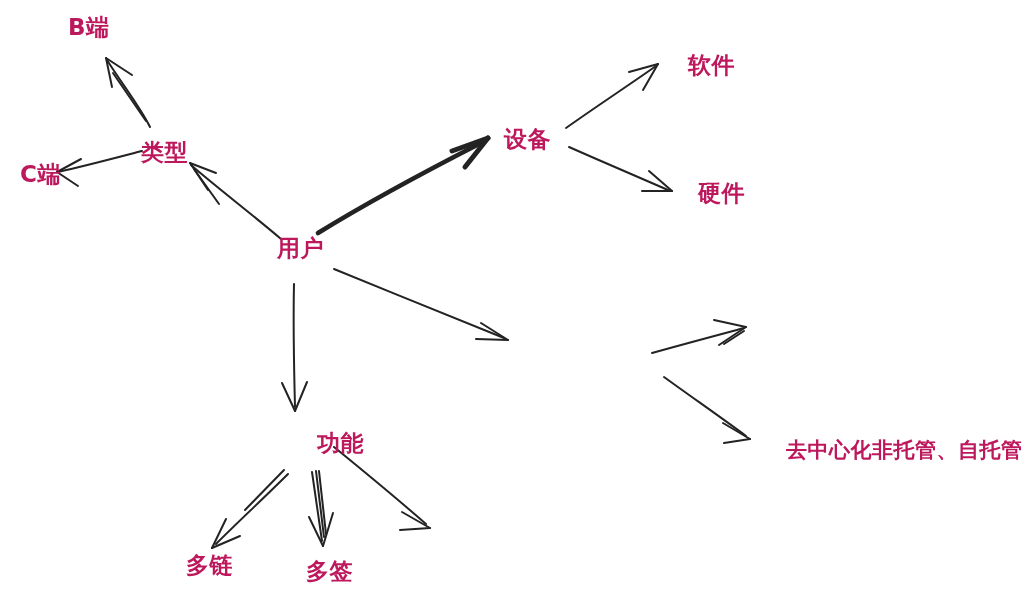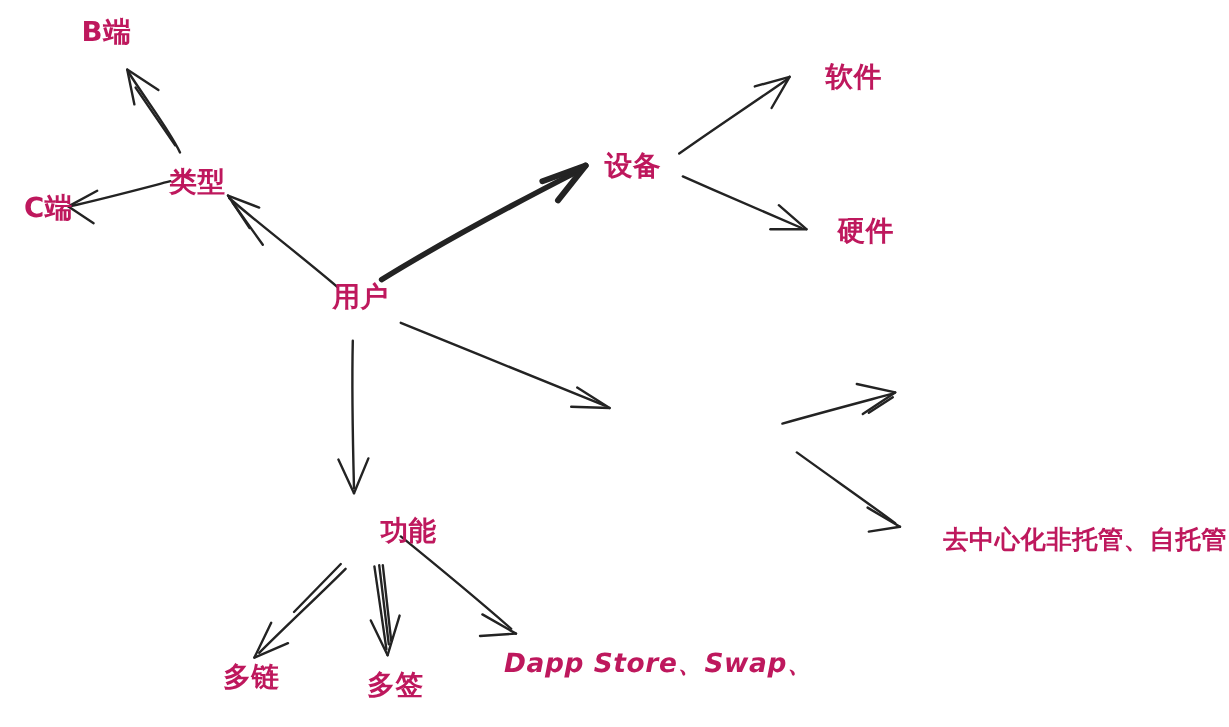--- a/index.html
+++ b/index.html
@@ -141,16 +141,15 @@
 
   <div class="node small" style="left:786px; top:438px;">去中心化非托管、自托管</div>
 
   <div class="node" style="left:274px; top:430px;margin-left:43px;">功能</div>
 
   <div class="node" style="left:186px; top:552px;">多链</div>
 
   <div class="node" style="left:306px; top:558px;">多签</div>
 
   <div class="node hand" style="left:420px; top:540px;">
-    <div class="latin">Dapp Store、Swap、</div>
   </div>
 
 </div>
 
 </body></html>

